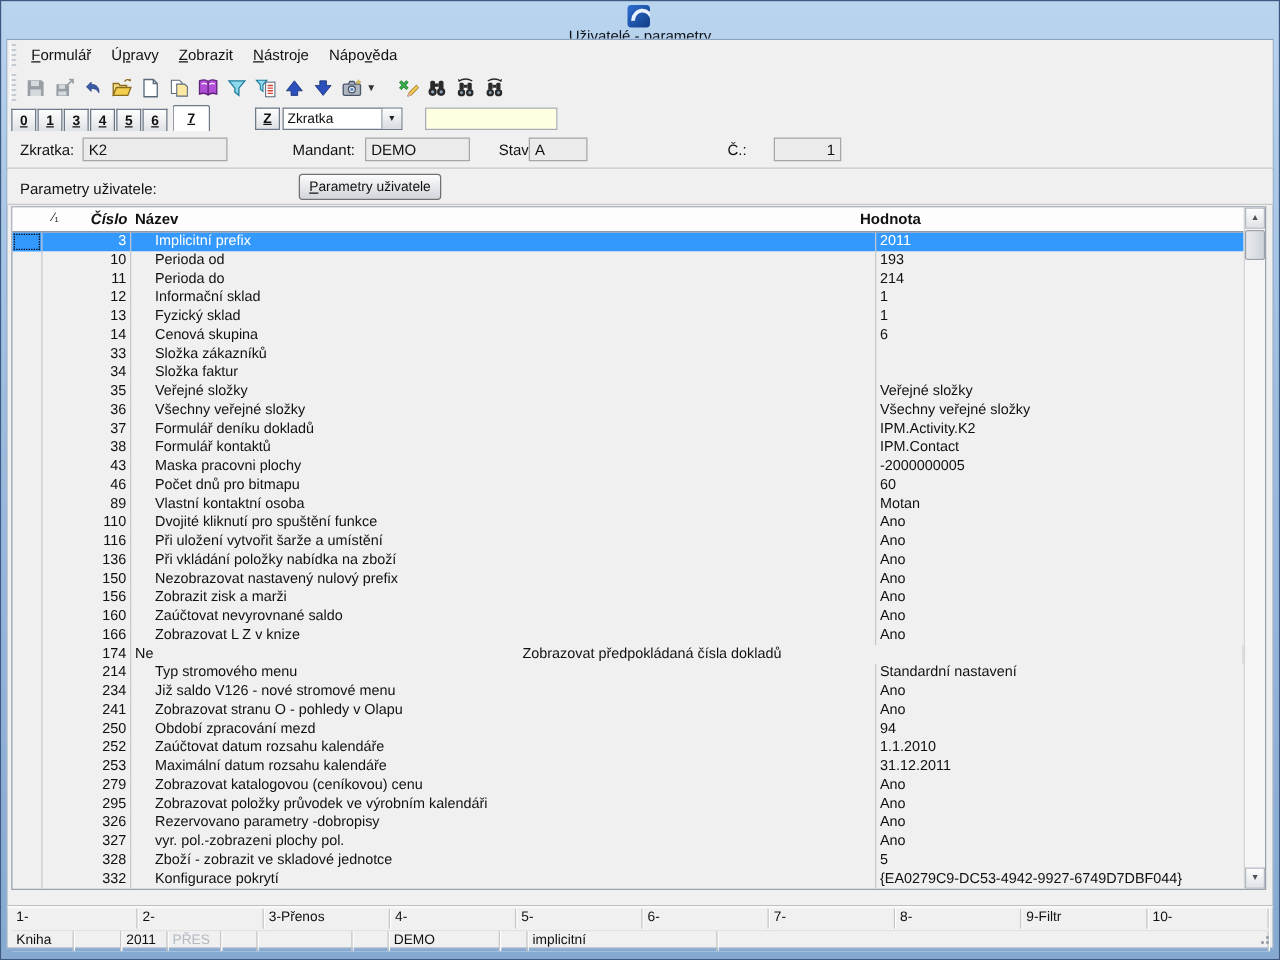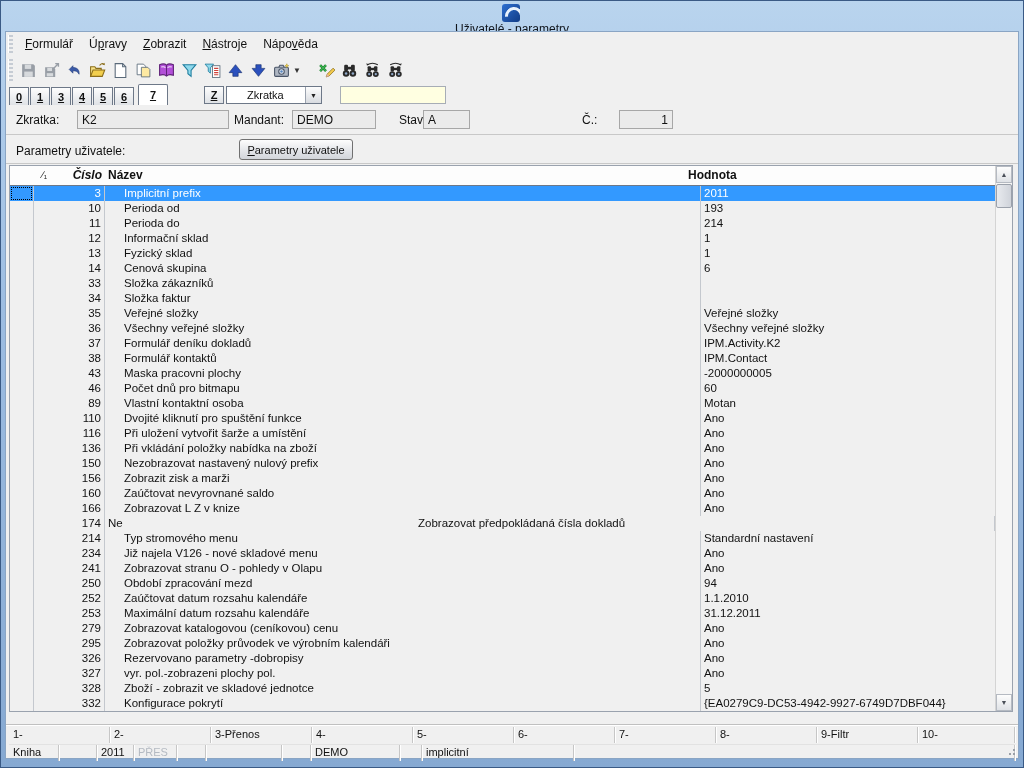--- a/index.html
+++ b/index.html
@@ -36,21 +36,21 @@
   
   .tabrow { position:absolute; left:0; top:52px; right:0; height:21px; background:#f0f0f0; display:flex; align-items:flex-end; }
   .pgbtn { width:20px; height:18px; margin-left:1px; border:1px solid #6d7888; border-bottom:none; font-size:11px; font-weight:bold;
            display:flex; align-items:center; justify-content:center; background:linear-gradient(180deg,#fdfdfd,#dfe2e6); text-decoration:underline; color:#111; }
   .pgbtn.first { margin-left:3px; }
   .tab-active { width:30px; height:21px; margin-left:4px; border:1px solid #6d7888; border-bottom:none; border-radius:2px 2px 0 0; background:#fff;
            font-size:11px; font-weight:bold; text-decoration:underline; display:flex; align-items:center; justify-content:center; color:#111; }
   .zbtn { width:20px; height:18px; margin-left:36px; border:1px solid #6d7888; font-size:11px; font-weight:bold; text-decoration:underline;
           display:flex; align-items:center; justify-content:center; background:linear-gradient(180deg,#fdfdfd,#dfe2e6); margin-bottom:1px; color:#111; }
   .combo { width:96px; height:18px; margin-left:2px; margin-bottom:1px; border:1px solid #6d7888; background:#fff; display:flex; align-items:center; font-size:11px; }
-  .combo .cval { flex:1; padding-left:20px; color:#111; }
+  .combo .cval { flex:1; padding-left:3px; color:#111; }
   .combo .carr { width:16px; height:100%; background:linear-gradient(180deg,#fdfdfd,#d8dbe0); border-left:1px solid #9aa2ae;
                  display:flex; align-items:center; justify-content:center; font-size:7px; color:#222; }
   .searchbox { width:106px; height:18px; margin-left:18px; margin-bottom:1px; border:1px solid #a7adb6; background:#ffffe1; font-size:11px; padding:0 3px; outline:none; }
   
   .formrow { position:absolute; left:0; top:73px; right:0; height:30px; border-bottom:1px solid #c8c8c8; background:#f0f0f0; }
   .flabel { position:absolute; top:8px; font-size:12px; color:#111; }
   .ffield { position:absolute; top:5px; height:19px; border:1px solid #a7a7a7; background:#ebebeb; font-size:12px; color:#111; padding:2px 4px; }
   .ffield.right { text-align:right; }
   
   .paramrow { position:absolute; left:0; top:104px; right:0; height:28px; border-bottom:1px solid #c8c8c8; background:#f0f0f0; }
@@ -264,21 +264,21 @@
       <div class="zbtn">Z</div>
       <div class="combo">
         <div class="cval">Zkratka</div>
         <div class="carr">▼</div>
       </div>
       <input class="searchbox" value="" style="">
     </div>
 
     <div class="formrow">
       <div class="flabel" style="left:10px">Zkratka:</div>
-      <div class="ffield" style="left:71px;width:152px">K2</div>
+      <div class="ffield" style="left:60px;width:116px">K2</div>
       <div class="flabel" style="left:228px">Mandant:</div>
       <div class="ffield" style="left:286px;width:84px">DEMO</div>
       <div class="flabel" style="left:393px">Stav:</div>
       <div class="ffield" style="left:417px;width:47px">A</div>
       <div class="flabel" style="left:576px">Č.:</div>
       <div class="ffield right" style="left:613px;width:54px">1</div>
     </div>
 
     <div class="paramrow">
       <div class="flabel" style="left:10px">Parametry uživatele:</div>
@@ -435,21 +435,21 @@
           </div>
           <div class="trow">
             <div class="tg"></div>
             <div class="tc tnum">214</div>
             <div class="tc tname">Typ stromového menu</div>
             <div class="tc tval">Standardní nastavení</div>
           </div>
           <div class="trow">
             <div class="tg"></div>
             <div class="tc tnum">234</div>
-            <div class="tc tname">Již najela V126 - nové skladové menu</div>
+            <div class="tc tname">Již saldo V126 - nové stromové menu</div>
             <div class="tc tval">Ano</div>
           </div>
           <div class="trow">
             <div class="tg"></div>
             <div class="tc tnum">241</div>
             <div class="tc tname">Zobrazovat stranu O - pohledy v Olapu</div>
             <div class="tc tval">Ano</div>
           </div>
           <div class="trow">
             <div class="tg"></div>

